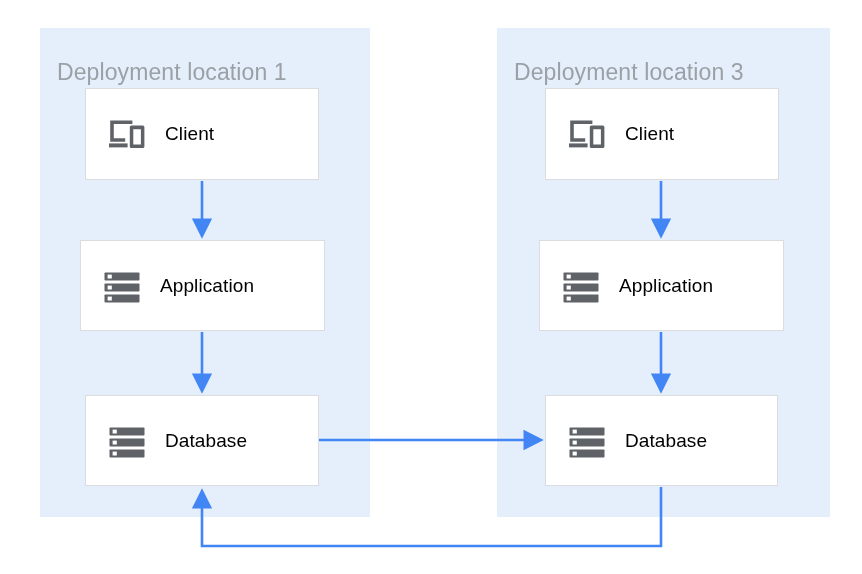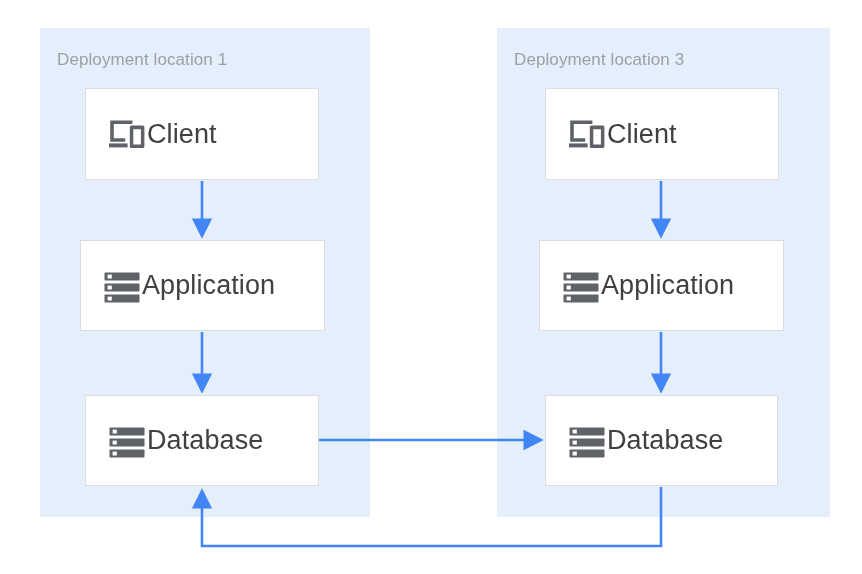--- a/index.html
+++ b/index.html
@@ -22,41 +22,43 @@
   .zone {
     position: absolute;
     background: #e5effb;
   }
   #zone-1 { left: 40px;  top: 28px; width: 330px; height: 489px; }
   #zone-2 { left: 497px; top: 28px; width: 333px; height: 489px; }
 
   .zone-label {
     position: absolute;
     color: #9aa0a6;
-    font-size: 17px;
+    font-size: 23px;
     line-height: 20px;
     letter-spacing: 0.1px;
     white-space: nowrap;
+    margin-top: 12px;
   }
   #zone-1-label { left: 57px;  top: 50px; }
   #zone-2-label { left: 514px; top: 50px; }
 
   .node {
     position: absolute;
     background: #ffffff;
     border: 1px solid #dadce0;
     box-sizing: border-box;
     display: flex;
     align-items: center;
     padding-left: 21px;
   }
   .node-label {
-    font-size: 27px;
-    color: #404040;
+    font-size: 19px;
+    color: #000000;
     letter-spacing: 0.1px;
+    margin-left: 18px;
     white-space: nowrap;
   }
   .node-icon {
     flex: 0 0 auto;
     width: 40px;
     height: 40px;
     display: block;
   }
 
   

